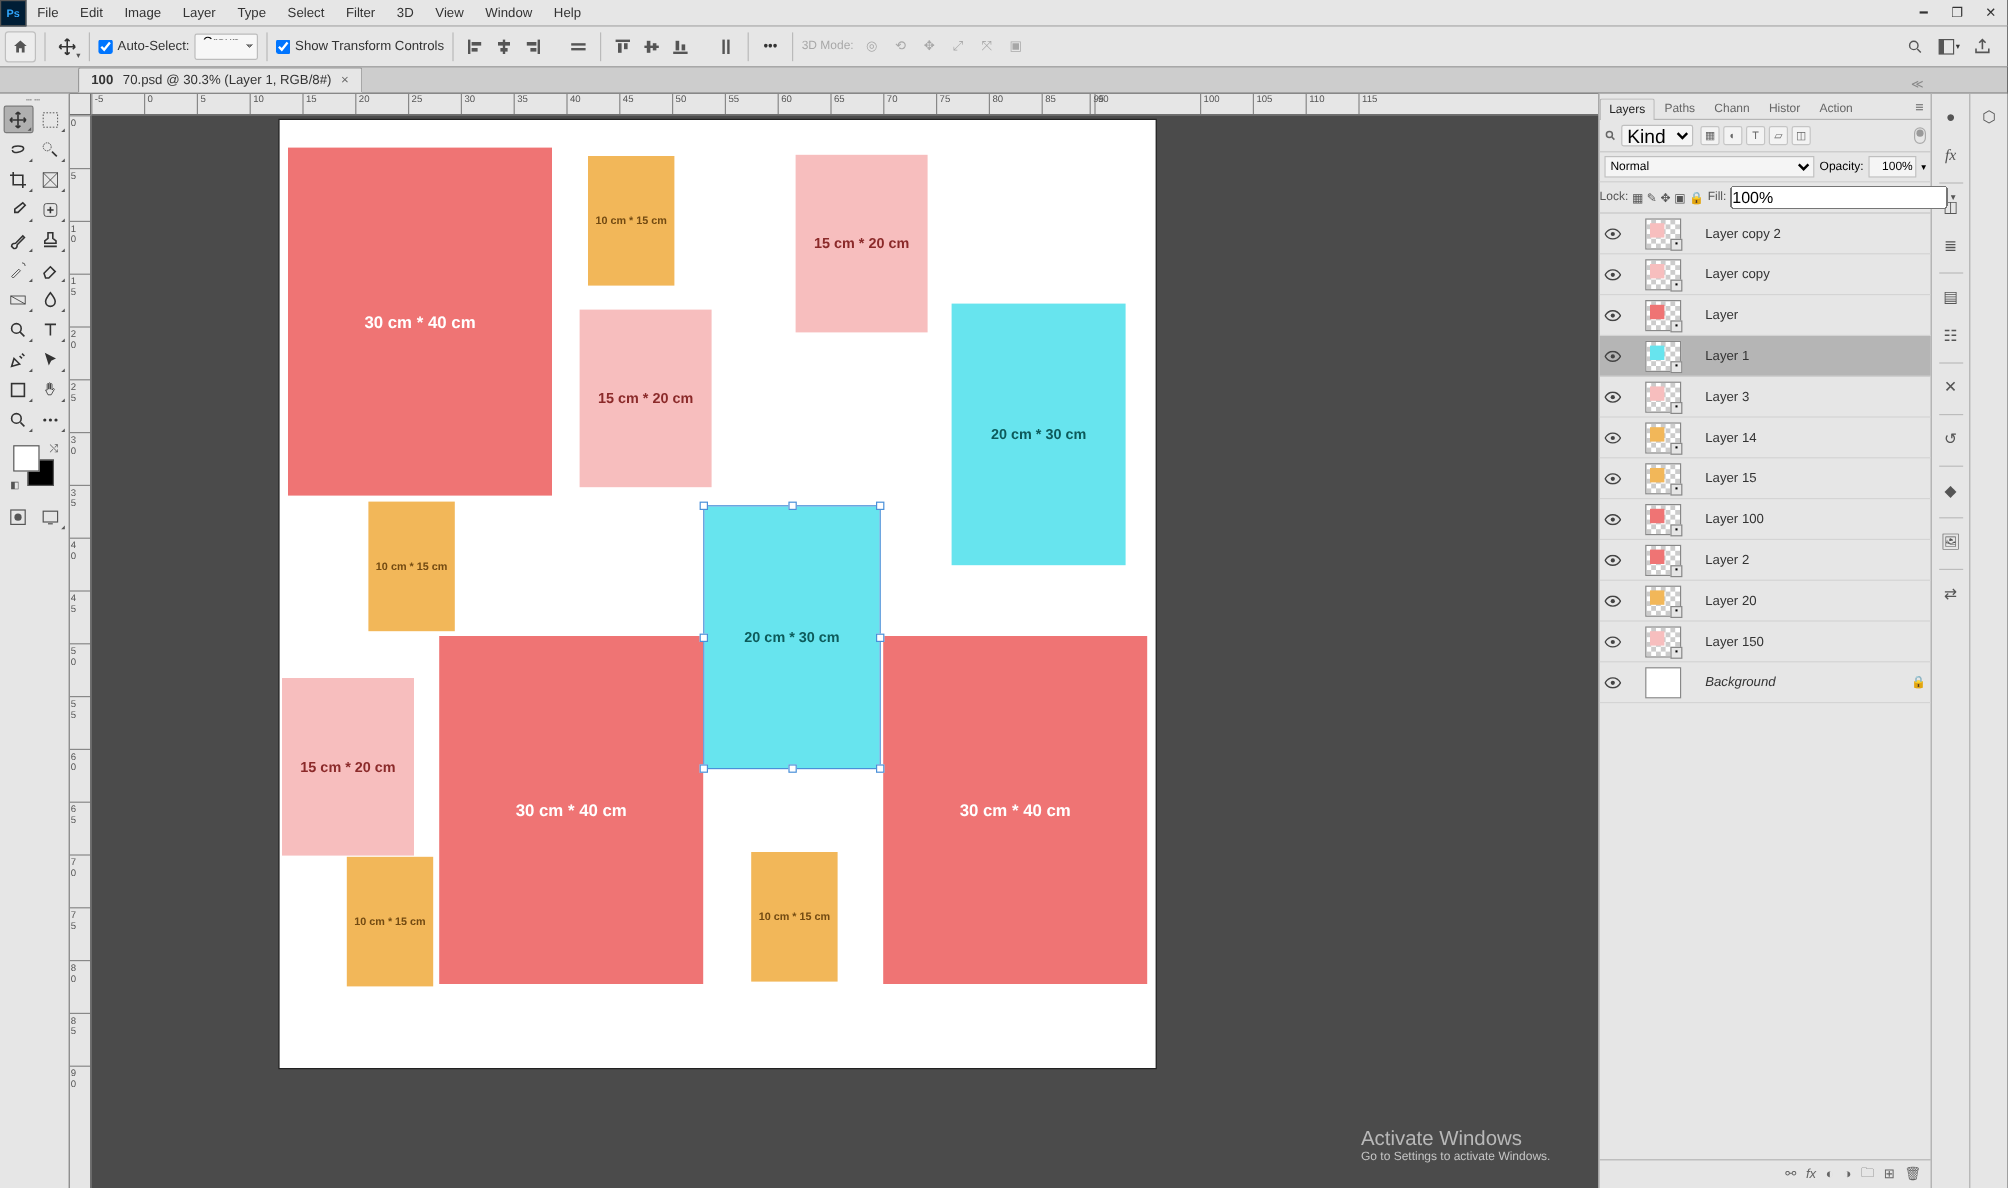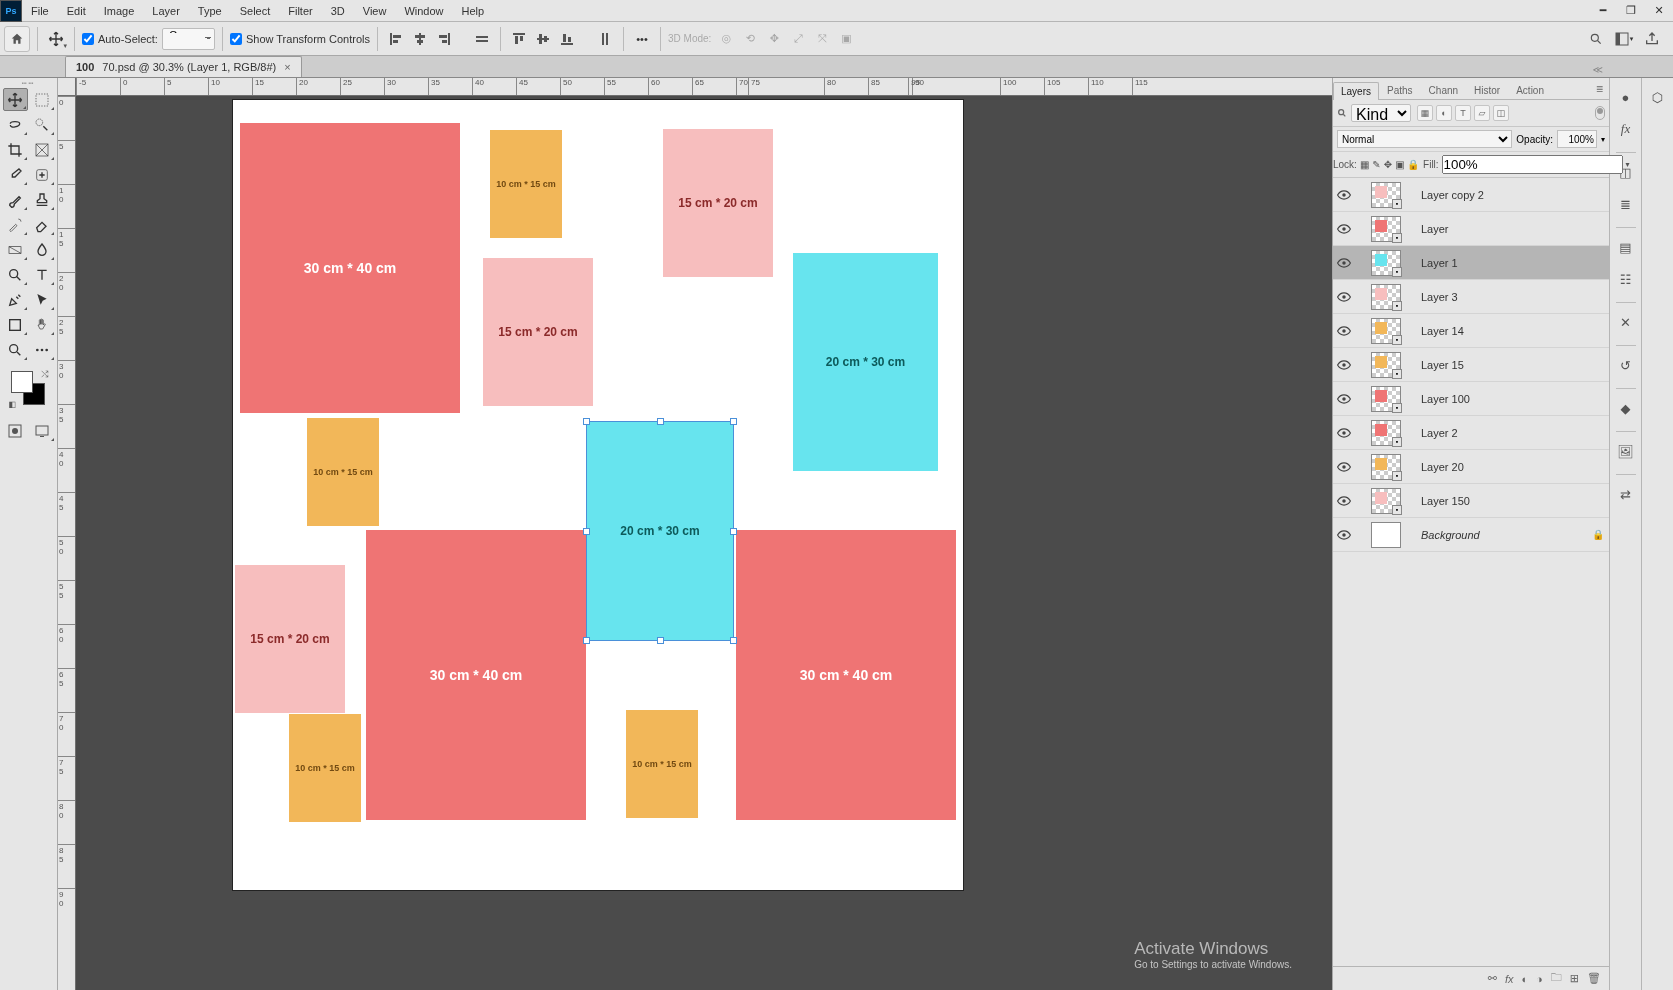--- a/index.html
+++ b/index.html
@@ -436,21 +436,21 @@
         <div class="tick" style="left: 264px;">25</div>
         <div class="tick" style="left: 308px;">30</div>
         <div class="tick" style="left: 352px;">35</div>
         <div class="tick" style="left: 396px;">40</div>
         <div class="tick" style="left: 440px;">45</div>
         <div class="tick" style="left: 484px;">50</div>
         <div class="tick" style="left: 528px;">55</div>
         <div class="tick" style="left: 572px;">60</div>
         <div class="tick" style="left: 616px;">65</div>
         <div class="tick" style="left: 660px;">70</div>
-        <div class="tick" style="left: 672px;">75</div>
+        <div class="tick" style="left: 704px;">75</div>
         <div class="tick" style="left: 748px;">80</div>
         <div class="tick" style="left: 792px;">85</div>
         <div class="tick" style="left: 836px;">90</div>
         <div class="tick" style="left: 832px; font-style: italic;">95</div>
         <div class="tick" style="left: 924px;">100</div>
         <div class="tick" style="left: 968px;">105</div>
         <div class="tick" style="left: 1012px;">110</div>
         <div class="tick" style="left: 1056px; text-align: right;">115</div>
       </div>
     <div class="ruler-v" id="ruler-v">
@@ -598,20 +598,33 @@
           <span class="layer-name">Layer copy 2</span>
         </div>
         <div class="layer-row">
           <span class="eye">
             <svg width="14" height="10" viewBox="0 0 24 16">
               <path d="M1 8s4-7 11-7 11 7 11 7-4 7-11 7S1 8 1 8z" fill="none" stroke="#444" stroke-width="2"></path>
               <circle cx="12" cy="8" r="3" fill="#444"></circle>
             </svg>
           </span>
           <div class="thumb">
+            <div class="mini" style="background:#f7bebe;left:3px;top:3px"></div>
+            <div class="badge">▪</div>
+          </div>
+          <span class="layer-name">Layer copy</span>
+        </div>
+        <div class="layer-row">
+          <span class="eye">
+            <svg width="14" height="10" viewBox="0 0 24 16">
+              <path d="M1 8s4-7 11-7 11 7 11 7-4 7-11 7S1 8 1 8z" fill="none" stroke="#444" stroke-width="2"></path>
+              <circle cx="12" cy="8" r="3" fill="#444"></circle>
+            </svg>
+          </span>
+          <div class="thumb">
             <div class="mini" style="background:#ef7474;left:3px;top:3px"></div>
             <div class="badge">▪</div>
           </div>
           <span class="layer-name">Layer</span>
         </div>
         <div class="layer-row sel">
           <span class="eye">
             <svg width="14" height="10" viewBox="0 0 24 16">
               <path d="M1 8s4-7 11-7 11 7 11 7-4 7-11 7S1 8 1 8z" fill="none" stroke="#444" stroke-width="2"></path>
               <circle cx="12" cy="8" r="3" fill="#444"></circle>

